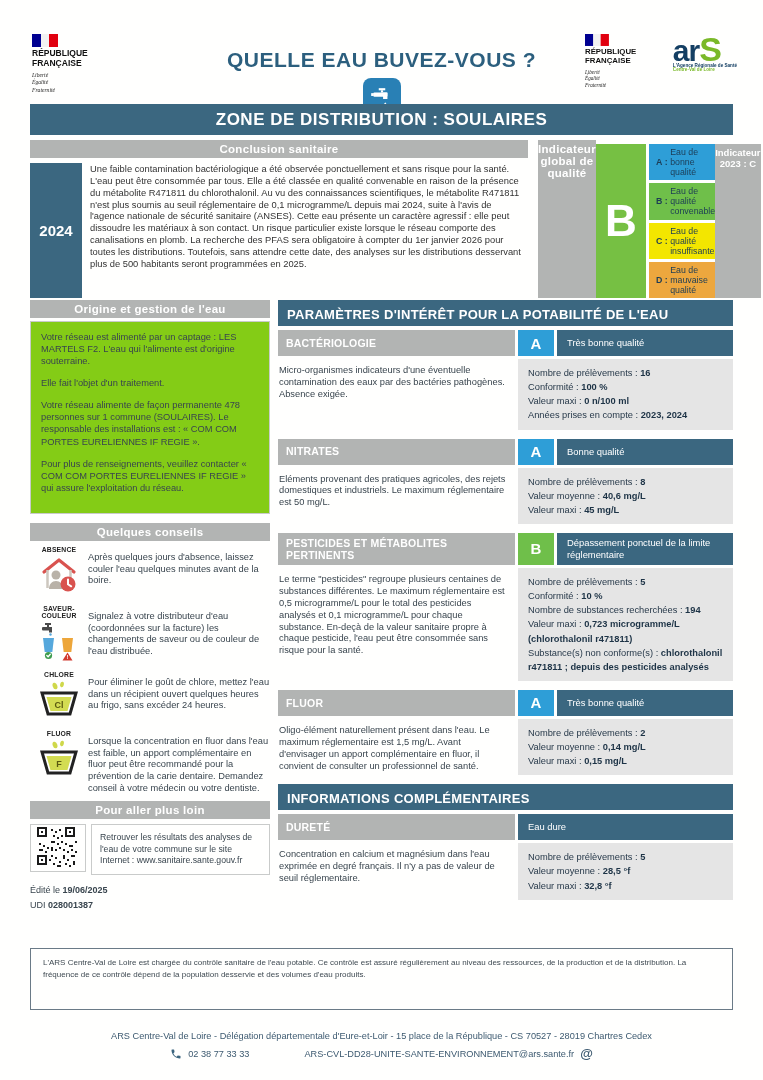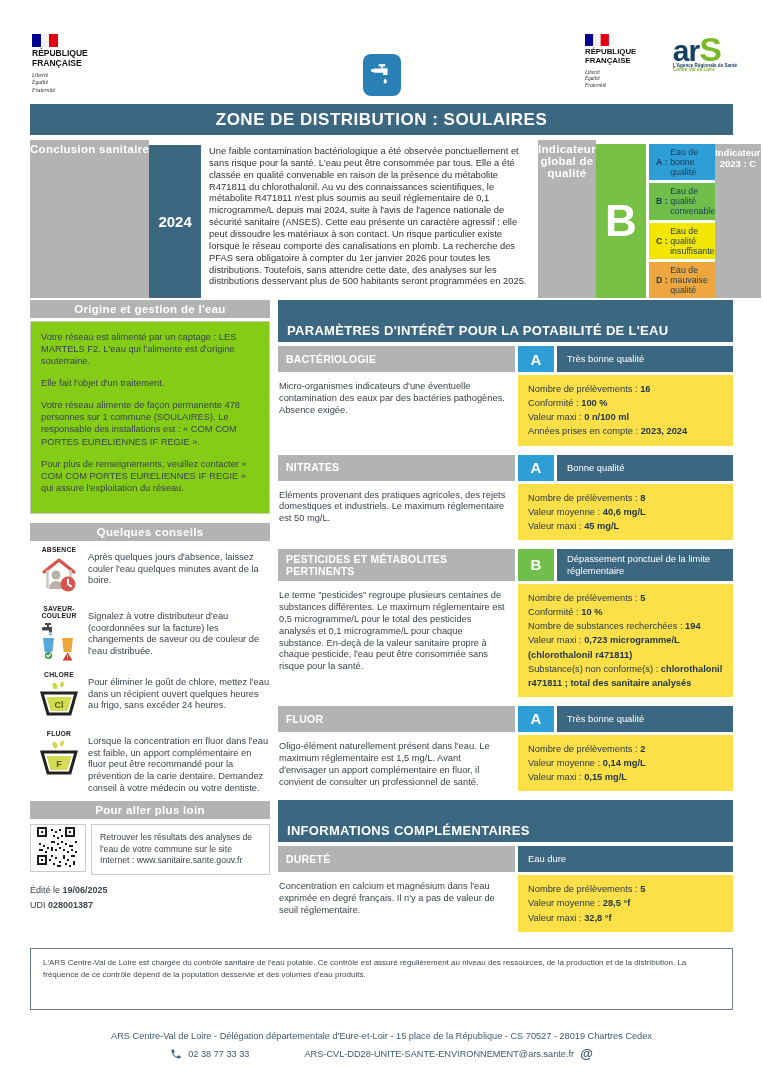--- a/index.html
+++ b/index.html
@@ -27,21 +27,21 @@
   .title-wrap { position:absolute; top:48px; left:0; right:0; text-align:center; }
   .page-title { font-size:21px; font-weight:bold; color:#2c5f7e; letter-spacing:.5px; margin:0; }
   .faucet { margin:6px auto 0; width:38px; height:42px; background:#2980b5; border-radius:8px; display:flex; align-items:center; justify-content:center; }
   
   .banner { position:absolute; top:104px; left:30px; right:30px; height:31px; background:#3b6780; color:#fff;
     font-weight:bold; font-size:17px; text-align:center; line-height:31px; letter-spacing:.5px; }
   
   .gray-header { background:#b2b4b3; color:#fff; font-weight:bold; text-align:center; font-size:11.5px; padding:3px 0; letter-spacing:.3px; }
   
   .row2 { position:absolute; top:140px; left:30px; right:30px; height:158px; display:flex; gap:10px; }
-  .conclusion-col { width:498px; flex:none; display:flex; }
+  .conclusion-col { width:498px; flex:none; display:flex; flex-direction:column; }
   .conclusion-body { display:flex; margin-top:5px; flex:1; }
   .year-badge { width:52px; flex:none; background:#3b6780; color:#fff; font-weight:bold; font-size:15px; display:flex; align-items:center; justify-content:center; }
   .conclusion-text { flex:1; font-size:9.35px; line-height:1.27; padding:1px 0 0 8px; margin:0; color:#333; }
   .indicator-col { flex:1; display:flex; }
   .scale { display:flex; margin-top:4px; gap:3px; flex:1; }
   .big-grade { width:50px; flex:none; background:#76c043; color:#fff; font-weight:bold; font-size:44px; display:flex; align-items:center; justify-content:center; }
   .scale-rows { flex:1; display:flex; flex-direction:column; gap:3px; }
   .srow { flex:1; display:flex; align-items:center; padding-left:7px; font-size:8.8px; color:#1c3c55; }
   .srow b { white-space:pre; }
   .sA { background:#2e9ed7; } .sB { background:#6fbf4a; } .sC { background:#f3e600; } .sD { background:#eda73e; }
@@ -58,31 +58,31 @@
   .advice-icon-col { width:58px; flex:none; text-align:center; }
   .advice-label { font-size:6.8px; font-weight:bold; color:#222; letter-spacing:.2px; }
   .advice-icon { width:40px; height:40px; margin:2px auto 0; }
   .advice-text { flex:1; font-size:9.3px; line-height:1.27; color:#39454e; padding-top:6px; margin:0; }
   .further-row { display:flex; gap:5px; margin-top:5px; }
   .qr-box { border:1px solid #c9cbca; width:56px; height:48px; flex:none; display:flex; align-items:center; justify-content:center; }
   .further-text { border:1px solid #c9cbca; flex:1; padding:7px 8px; font-size:8.7px; line-height:1.35; color:#39454e; }
   .edited { margin-top:10px; font-size:9px; color:#39454e; }
   .udi { margin-top:5px; font-size:9px; color:#39454e; }
   
-  .params-header { background:#3b6780; color:#fff; font-weight:bold; font-size:13px; padding:23px 9px 4px; letter-spacing:.3px; }
+  .params-header { background:#3b6780; color:#fff; font-weight:bold; font-size:13px; padding:7px 9px 4px; letter-spacing:.3px; }
   .param-section { margin-top:4px; margin-bottom:9px; }
   .sec-header { display:flex; gap:3px; align-items:stretch; }
   .sec-name { width:237px; flex:none; background:#b2b4b3; color:#fff; font-weight:bold; font-size:10.5px; padding:4px 8px;
     display:flex; align-items:center; line-height:1.15; letter-spacing:.2px; min-height:26px; }
   .sec-grade { width:36px; flex:none; color:#fff; font-weight:bold; font-size:15px; display:flex; align-items:center; justify-content:center; }
   .gA { background:#2e9ed7; } .gB { background:#6fbf4a; }
   .sec-quality { flex:1; background:#3b6780; color:#fff; font-size:9.4px; display:flex; align-items:center; padding:2px 10px; line-height:1.25; }
   .sec-body { display:flex; gap:3px; margin-top:3px; }
   .sec-desc { width:237px; flex:none; font-size:9.3px; line-height:1.28; color:#39454e; padding:6px 8px 0 1px; margin:0; }
-  .sec-stats { flex:1; background:#fde047; padding:7px 10px; font-size:9.3px; line-height:1.52; color:#27394a; }
+  .sec-stats { flex:1; background:#e5e5e5; padding:7px 10px; font-size:9.3px; line-height:1.52; color:#27394a; }
   .stat b { color:#1d3346; }
   
   .notice-box { position:absolute; top:948px; left:30px; right:30px; height:62px; border:1.5px solid #6a7a87;
     padding:8px 12px; font-size:8px; line-height:1.5; color:#3f4a52; }
   .address { position:absolute; top:1031px; left:0; right:0; text-align:center; font-size:9.2px; color:#3d5a70; }
   .contact { position:absolute; top:1046px; left:0; right:0; display:flex; justify-content:center; gap:55px; font-size:9.2px; color:#3d5a70; align-items:center; }
   .contact .phone-wrap { display:flex; gap:6px; align-items:center; }
   .contact .email-wrap { display:flex; gap:6px; align-items:center; }
   .at { font-weight:bold; font-size:13px; color:#3d5a70; }
 </style>
@@ -118,20 +118,21 @@
 Fraternité</div>
       </div>
       <div class="ars">
         <span class="ars-ar">ar</span><span class="ars-s">S</span>
         <div class="sub1">L'Agence Régionale de Santé</div>
         <div class="sub2">Centre-Val de Loire</div>
       </div>
     </div>
   </div>
   <div class="title-wrap">
+    <h1 class="page-title">QUELLE EAU BUVEZ-VOUS ?</h1>
     <div class="faucet">
       <svg width="26" height="28" viewBox="0 0 24 24" fill="#fff">
         <rect x="9" y="2" width="6" height="2"></rect>
           <rect x="11" y="4" width="2" height="2"></rect>
         <rect x="4" y="6" width="13" height="4" rx="1"></rect>
           <rect x="2" y="6.6" width="2.4" height="2.6"></rect>
         <rect x="13" y="6" width="4" height="6"></rect>
         <path d="M15 15c0 0-1.6 2.2-1.6 3.2a1.6 1.6 0 0 0 3.2 0C16.6 17.2 15 15 15 15z"></path>
       </svg>
     </div>
@@ -357,21 +358,21 @@
           <div class="sec-grade gB">B</div>
           <div class="sec-quality">Dépassement ponctuel de la limite réglementaire</div>
         </div>
         <div class="sec-body">
           <p class="sec-desc">Le terme "pesticides" regroupe plusieurs centaines de substances différentes. Le maximum réglementaire est 0,5 microgramme/L pour le total des pesticides analysés et 0,1 microgramme/L pour chaque substance. En-deçà de la valeur sanitaire propre à chaque pesticide, l'eau peut être consommée sans risque pour la santé.</p>
           <div class="sec-stats">
             <div class="stat"><span>Nombre de prélèvements :</span> <b>5</b></div>
             <div class="stat"><span>Conformité :</span> <b>10 %</b></div>
             <div class="stat"><span>Nombre de substances recherchées :</span> <b>194</b></div>
             <div class="stat"><span>Valeur maxi :</span> <b>0,723 microgramme/L (chlorothalonil r471811)</b></div>
-            <div class="stat"><span>Substance(s) non conforme(s) :</span> <b>chlorothalonil r471811 ; total des sanitaire analysés</b></div>
+            <div class="stat"><span>Substance(s) non conforme(s) :</span> <b>chlorothalonil r471811 ; depuis des pesticides analysés</b></div>
           </div>
         </div>
       </div>
 
       <div class="param-section">
         <div class="sec-header">
           <div class="sec-name">FLUOR</div>
           <div class="sec-grade gA">A</div>
           <div class="sec-quality">Très bonne qualité</div>
         </div>

